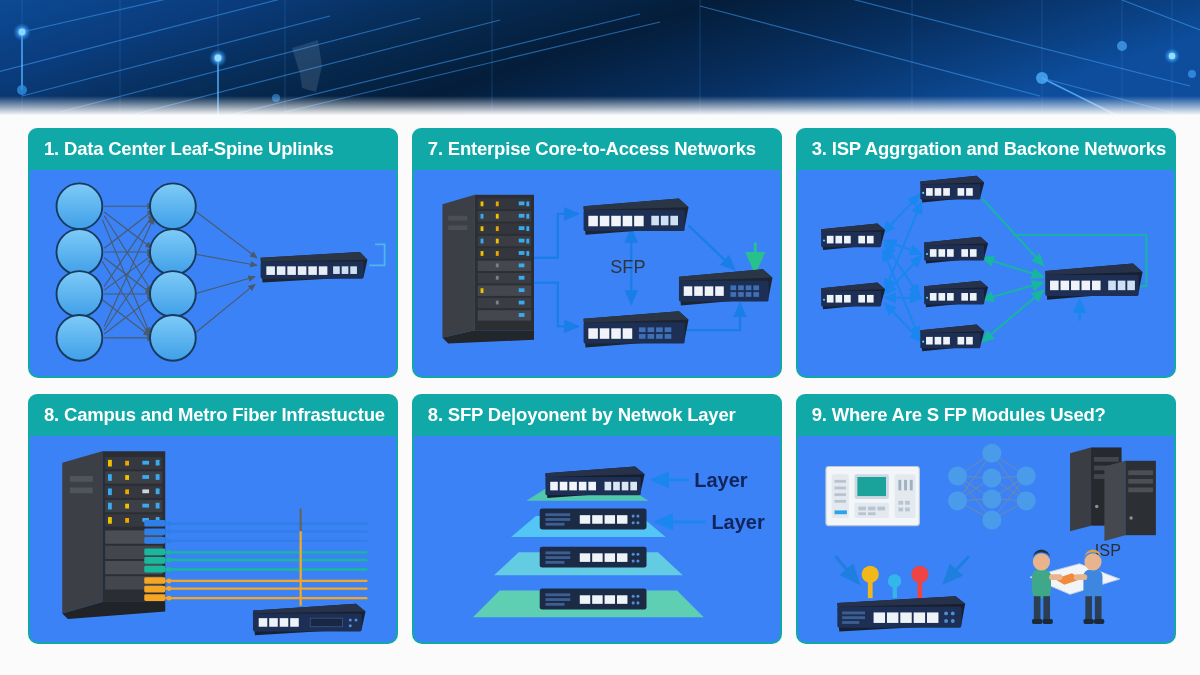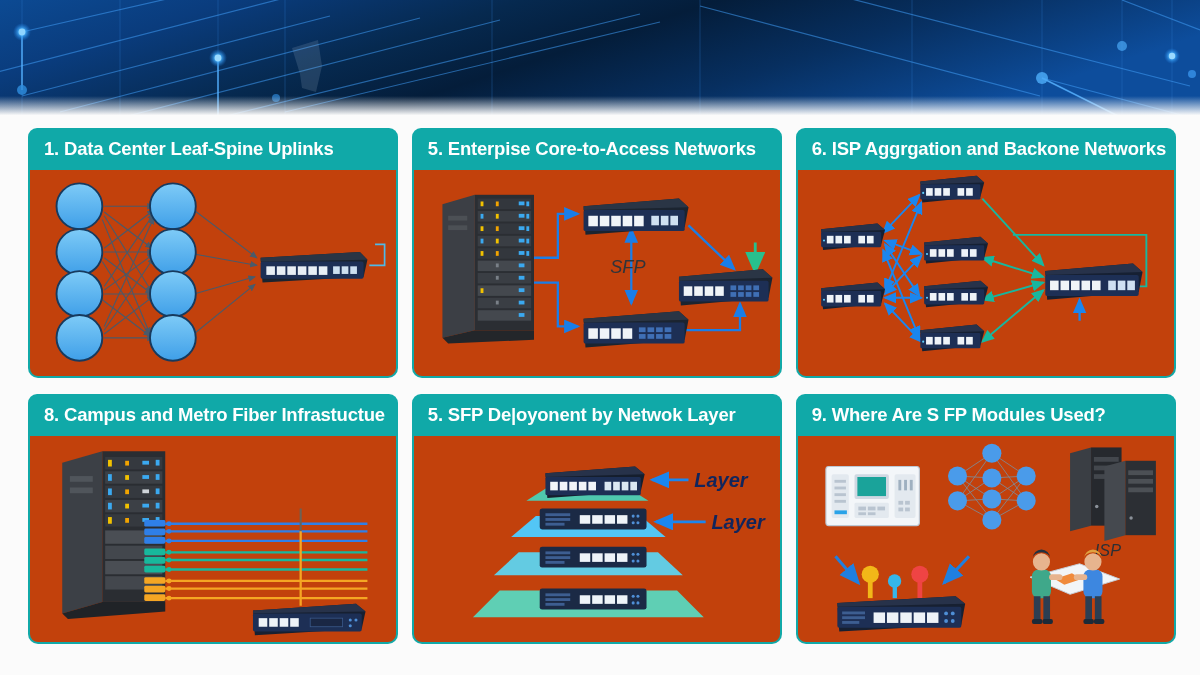--- a/index.html
+++ b/index.html
@@ -43,27 +43,26 @@
     display: flex; align-items: center;
     padding: 0 10px 0 16px;
     color: #ffffff;
     font-size: 18.5px; font-weight: bold;
     letter-spacing: -0.2px;
     white-space: nowrap;
     overflow: hidden;
   }
   .panel-body {
     flex: 1 1 auto;
-    background: #c2410c;
+    background: #3b82f6;
     border: 2px solid #11a9a8;
     border-top: none;
     border-radius: 0 0 10px 10px;
     position: relative;
     overflow: hidden;
-    font-style: italic;
   }
   .panel-body svg { position:absolute; left:0; top:0; width:100%; height:100%; }
 
   .diag-label { font-family: "Liberation Sans", sans-serif; }
 </style>
 </head>
 <body>
 
 <div id="page">
 
@@ -203,21 +202,21 @@
                 <rect x="89" y="15" width="7" height="8"></rect>
               <rect x="98" y="15" width="7" height="8"></rect>
             </g>
           </g>
           <path d="M356 78 L366 78 L366 100 L350 100" stroke="#4eb9e8" stroke-width="1.8" fill="none"></path>
         </svg>
       </div>
     </div>
 
     <div class="panel">
-      <div class="panel-header">5. Enterpise Core-to-Access Networks</div>
+      <div class="panel-header">7. Enterpise Core-to-Access Networks</div>
       <div class="panel-body">
         <svg viewBox="0 0 372 216" preserveAspectRatio="xMidYMid meet">
           <defs>
             <marker id="ahBlue2" markerWidth="7" markerHeight="7" refX="6" refY="3" orient="auto">
               <path d="M0,0 L7,3 L0,6 z" fill="#1a7ee8"></path>
             </marker>
             <marker id="ahBlue2s" markerWidth="7" markerHeight="7" refX="1" refY="3" orient="auto">
               <path d="M7,0 L0,3 L7,6 z" fill="#1a7ee8"></path>
             </marker>
             <marker id="ahGreen2" markerWidth="8" markerHeight="8" refX="6" refY="3.5" orient="auto">
@@ -347,21 +346,21 @@
               <rect x="74" y="24" width="6" height="5"></rect>
                 <rect x="82" y="24" width="6" height="5"></rect>
             </g>
           </g>
           <text x="200" y="108" class="diag-label" font-size="19" fill="#30343a">SFP</text>
         </svg>
       </div>
     </div>
 
     <div class="panel">
-      <div class="panel-header">6. ISP Aggrgation and Backone Networks</div>
+      <div class="panel-header">3. ISP Aggrgation and Backone Networks</div>
       <div class="panel-body">
         <svg viewBox="0 0 380 216" preserveAspectRatio="xMidYMid meet">
           <defs>
             <marker id="ahB3" markerWidth="7" markerHeight="7" refX="6" refY="3" orient="auto">
               <path d="M0,0 L7,3 L0,6 z" fill="#1a86ef"></path>
             </marker>
             <marker id="ahB3s" markerWidth="7" markerHeight="7" refX="1" refY="3" orient="auto">
               <path d="M7,0 L0,3 L7,6 z" fill="#1a86ef"></path>
             </marker>
             <marker id="ahT3" markerWidth="7" markerHeight="7" refX="6" refY="3" orient="auto">
@@ -548,21 +547,21 @@
                 <circle cx="106" cy="17" r="1.6"></circle>
                 <circle cx="112" cy="17" r="1.6"></circle>
                 <circle cx="106" cy="23" r="1.6"></circle>
               </g>
           </g>
         </svg>
       </div>
     </div>
 
     <div class="panel">
-      <div class="panel-header">5. SFP De|oyonent by Netwok Layer</div>
+      <div class="panel-header">8. SFP De|oyonent by Netwok Layer</div>
       <div class="panel-body">
         <svg viewBox="0 0 372 216" preserveAspectRatio="xMidYMid meet">
           <defs>
             <marker id="ahB5" markerWidth="7" markerHeight="7" refX="6" refY="3" orient="auto">
               <path d="M0,0 L7,3 L0,6 z" fill="#1a86ef"></path>
             </marker>
           </defs>
           <polygon points="134,54 218,54 240,68 112,68" fill="#4fc8ae"></polygon>
           <polygon points="122,84 232,84 258,106 96,106" fill="#53c6f5"></polygon>
           <polygon points="104,122 250,122 276,146 78,146" fill="#63cbe2"></polygon>

